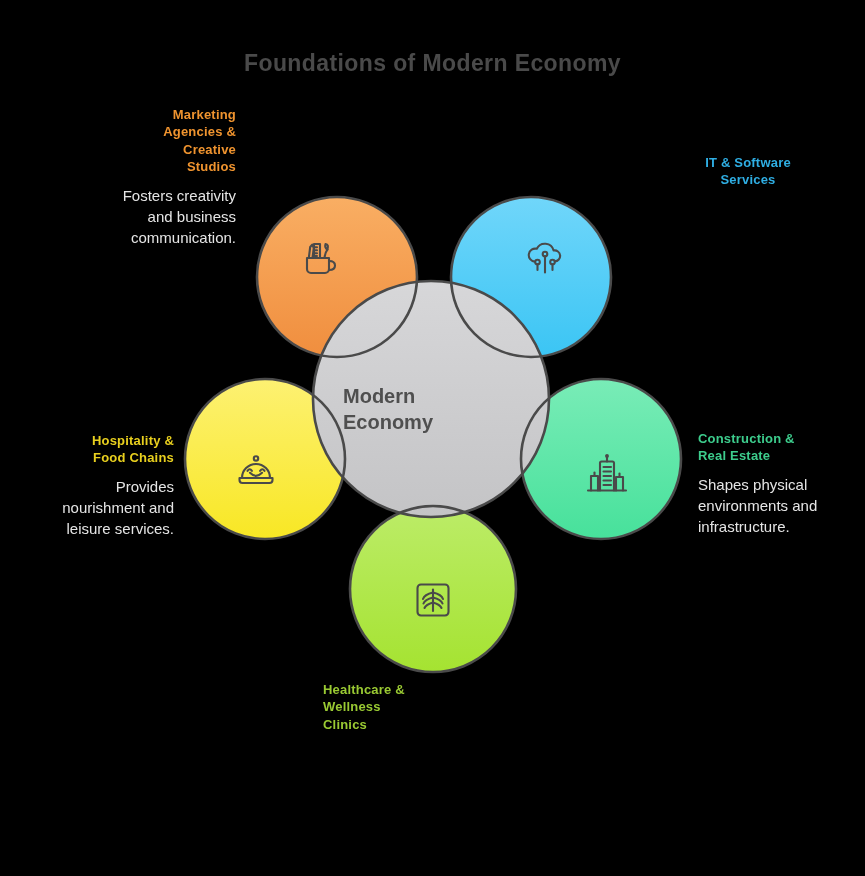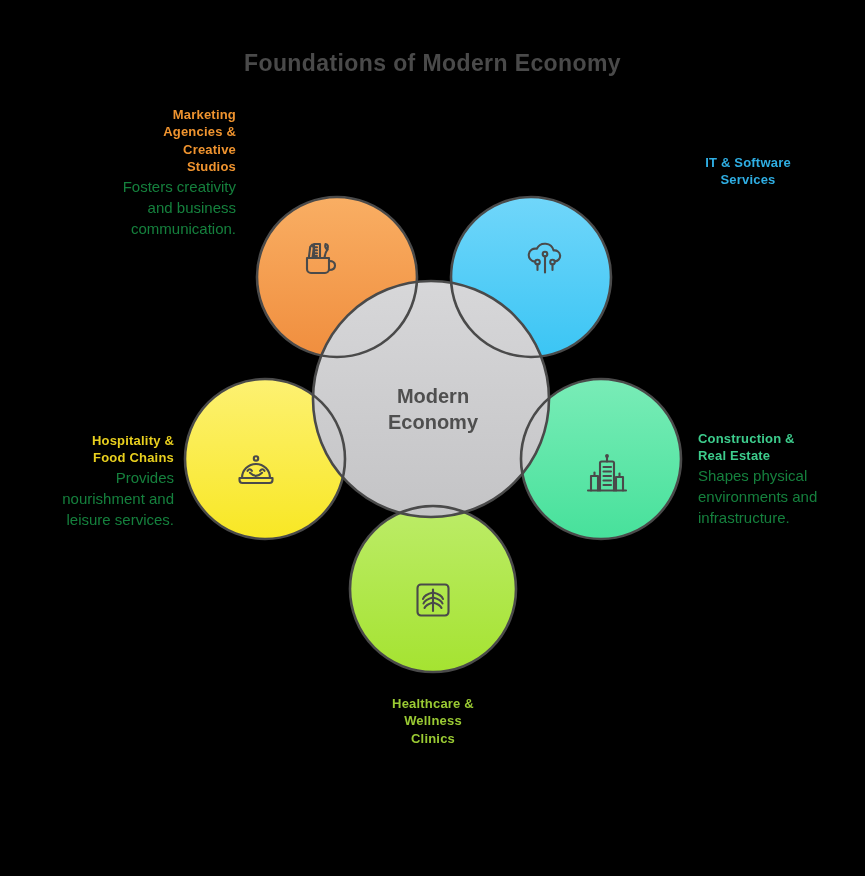--- a/index.html
+++ b/index.html
@@ -7,33 +7,33 @@
     position:relative;width:865px;height:744px;background:#000000;
     font-family:Liberation Sans, sans-serif;overflow:hidden;padding-left:8px;
   }
   .title{
     position:absolute;top:50px;left:0;width:865px;margin:0;
     text-align:center;font-size:23px;font-weight:bold;color:#4a4a4a;letter-spacing:.4px;
   }
   svg.diagram{position:absolute;left:0;top:0;}
   .label{position:absolute;}
   .label .heading{font-size:13px;font-weight:bold;line-height:1.34;white-space:pre-line;letter-spacing:.2px;}
-  .label .body{font-size:15px;line-height:1.4;color:#15803d;white-space:pre-line;}
+  .label .body{font-size:15px;line-height:1.4;color:#e5e5e5;white-space:pre-line;margin-top:9px;}
   .label-marketing{right:637px;top:106px;width:220px;text-align:right;}
   .label-marketing .heading{color:#f0942f;}
   .label-it{left:638px;top:154px;width:220px;text-align:center;}
   .label-it .heading{color:#2faee3;}
   .label-hospitality{right:699px;top:432px;width:175px;text-align:right;}
   .label-hospitality .heading{color:#e8cf1e;}
   .label-construction{left:698px;top:430px;width:170px;text-align:left;}
   .label-construction .heading{color:#3dcd8d;}
-  .label-healthcare{left:323px;top:695px;width:220px;text-align:center;}
+  .label-healthcare{left:323px;top:681px;width:220px;}
   .label-healthcare .heading{color:#9aca33;}
   .center-label{
-    position:absolute;left:343px;top:383px;width:180px;text-align:center;
+    position:absolute;left:343px;top:383px;width:180px;text-align:left;
     font-size:20px;font-weight:bold;line-height:1.3;color:#4f4f4f;white-space:pre-line;
   }
   .watermark{
     position:absolute;left:733px;top:839px;display:flex;align-items:center;gap:5px;
     color:#8a8a8a;font-size:11.5px;
   }
   .watermark .brand{font-weight:600;}
 </style>
 </head>
 <body>

